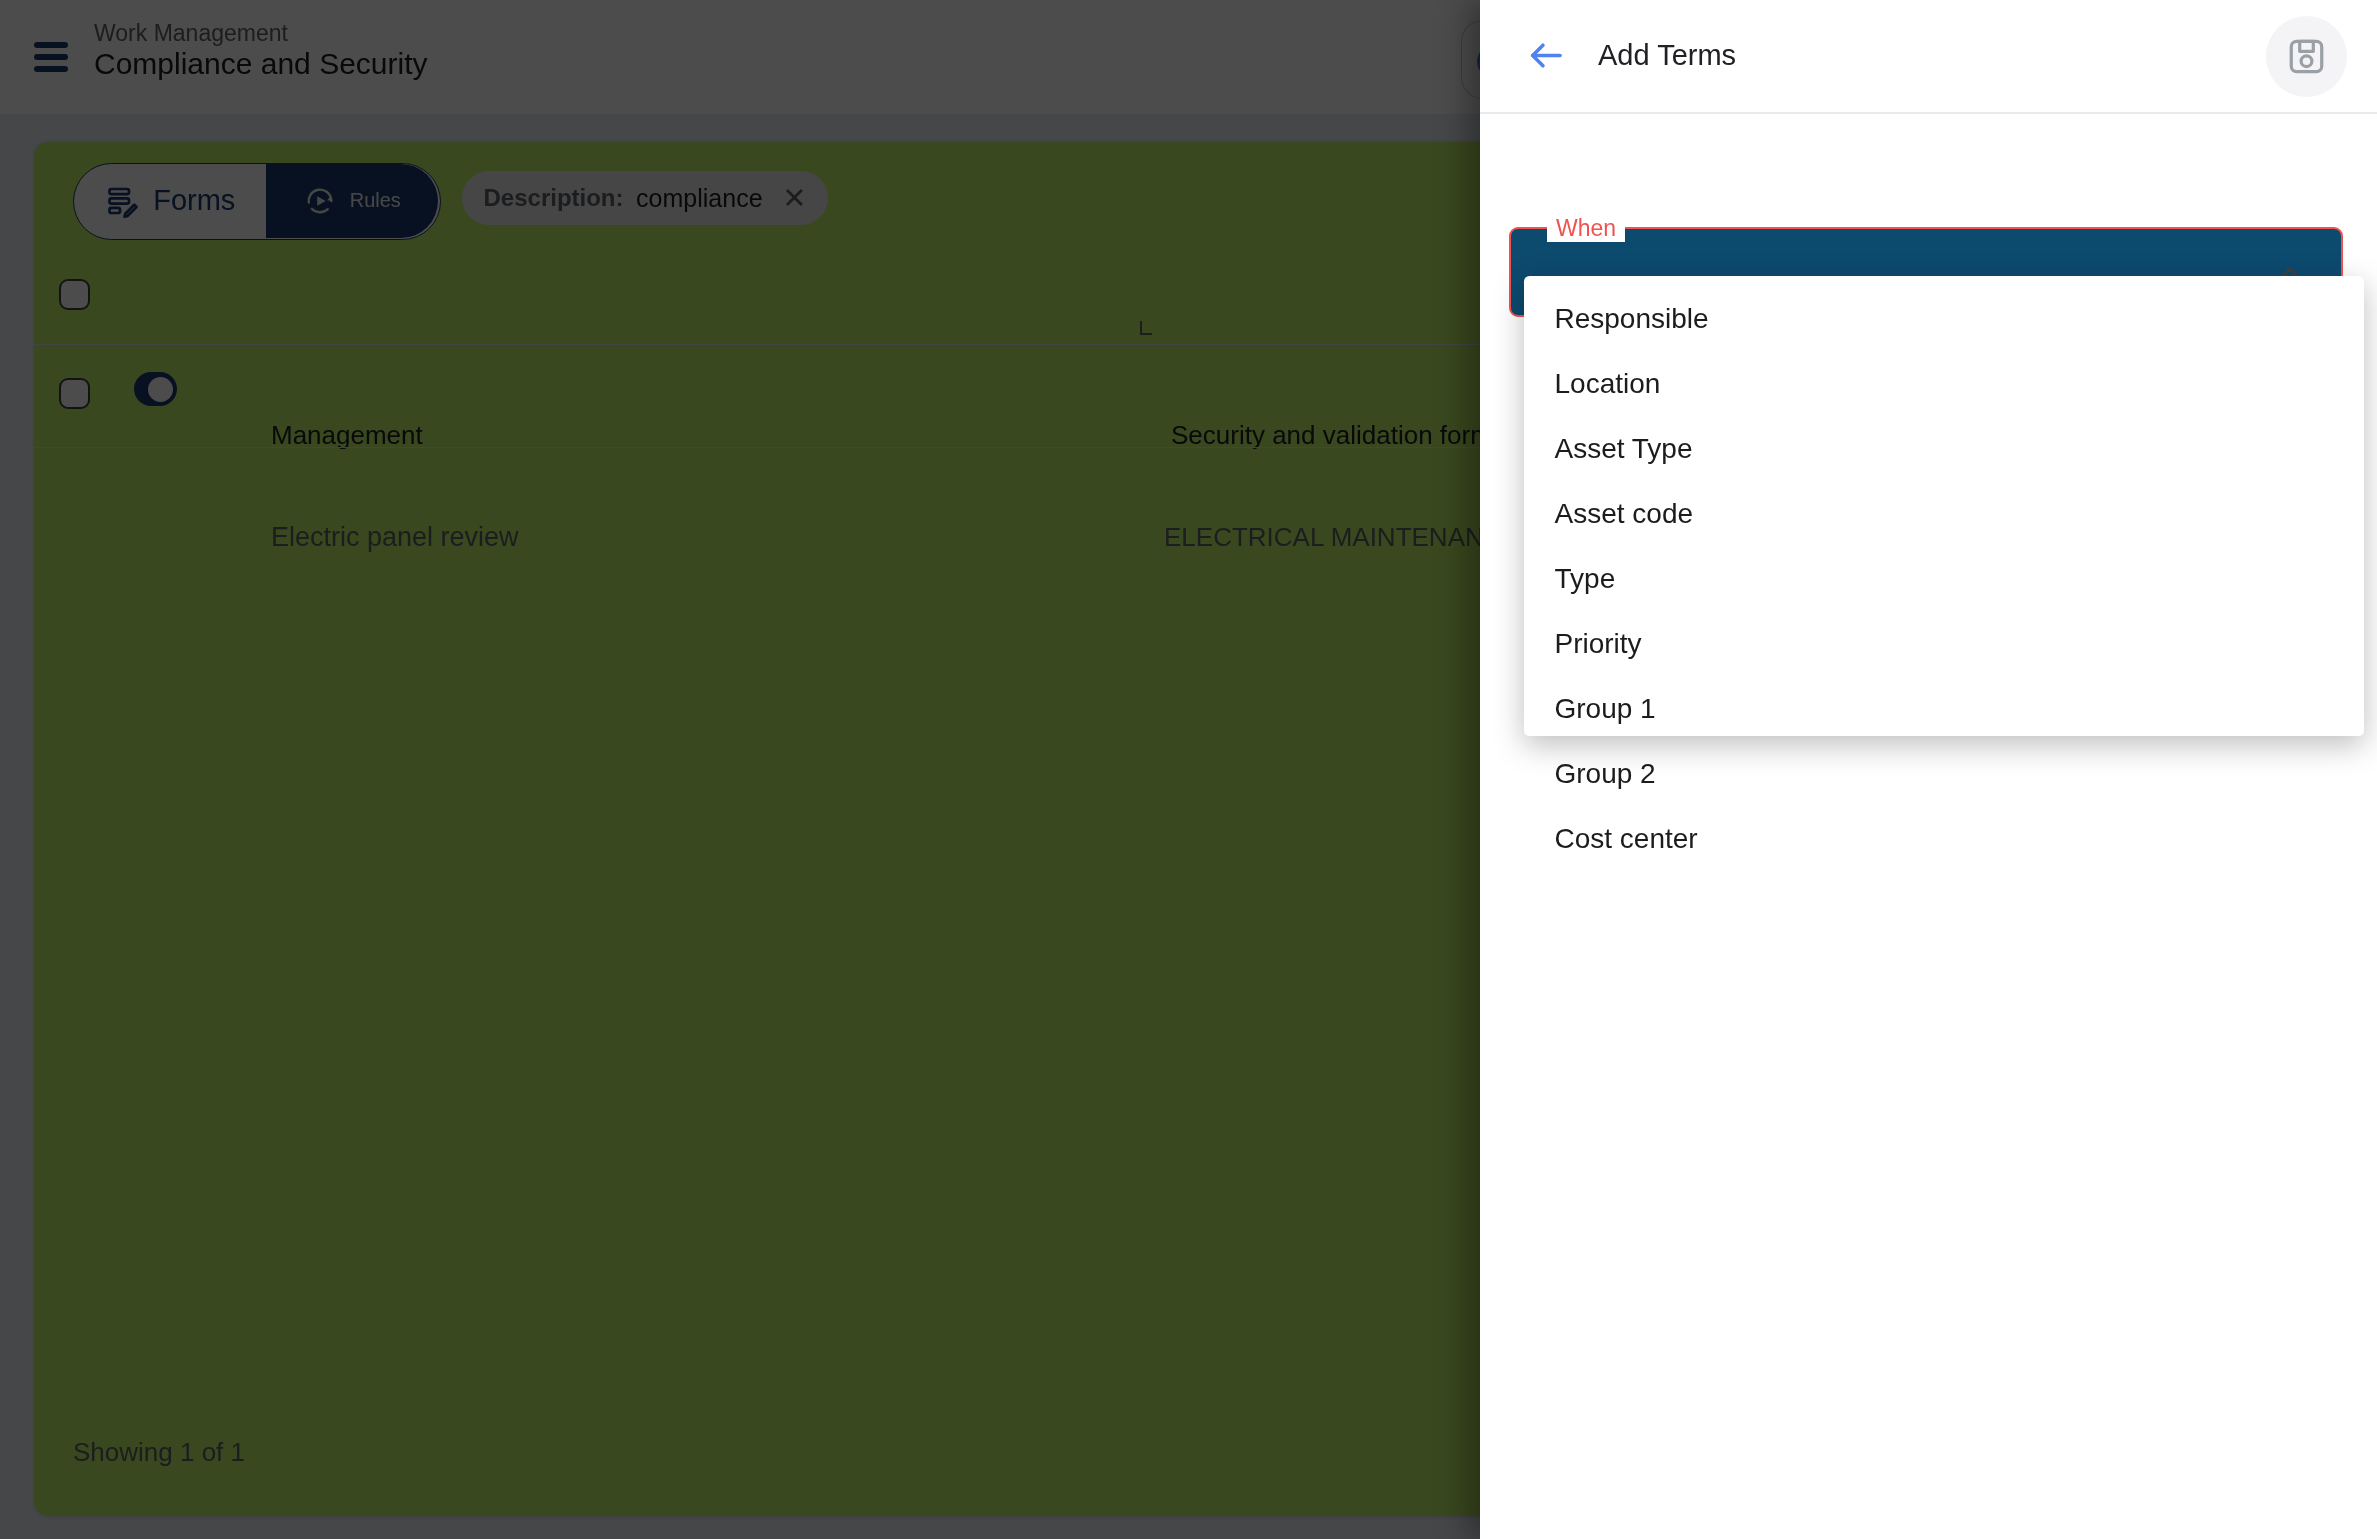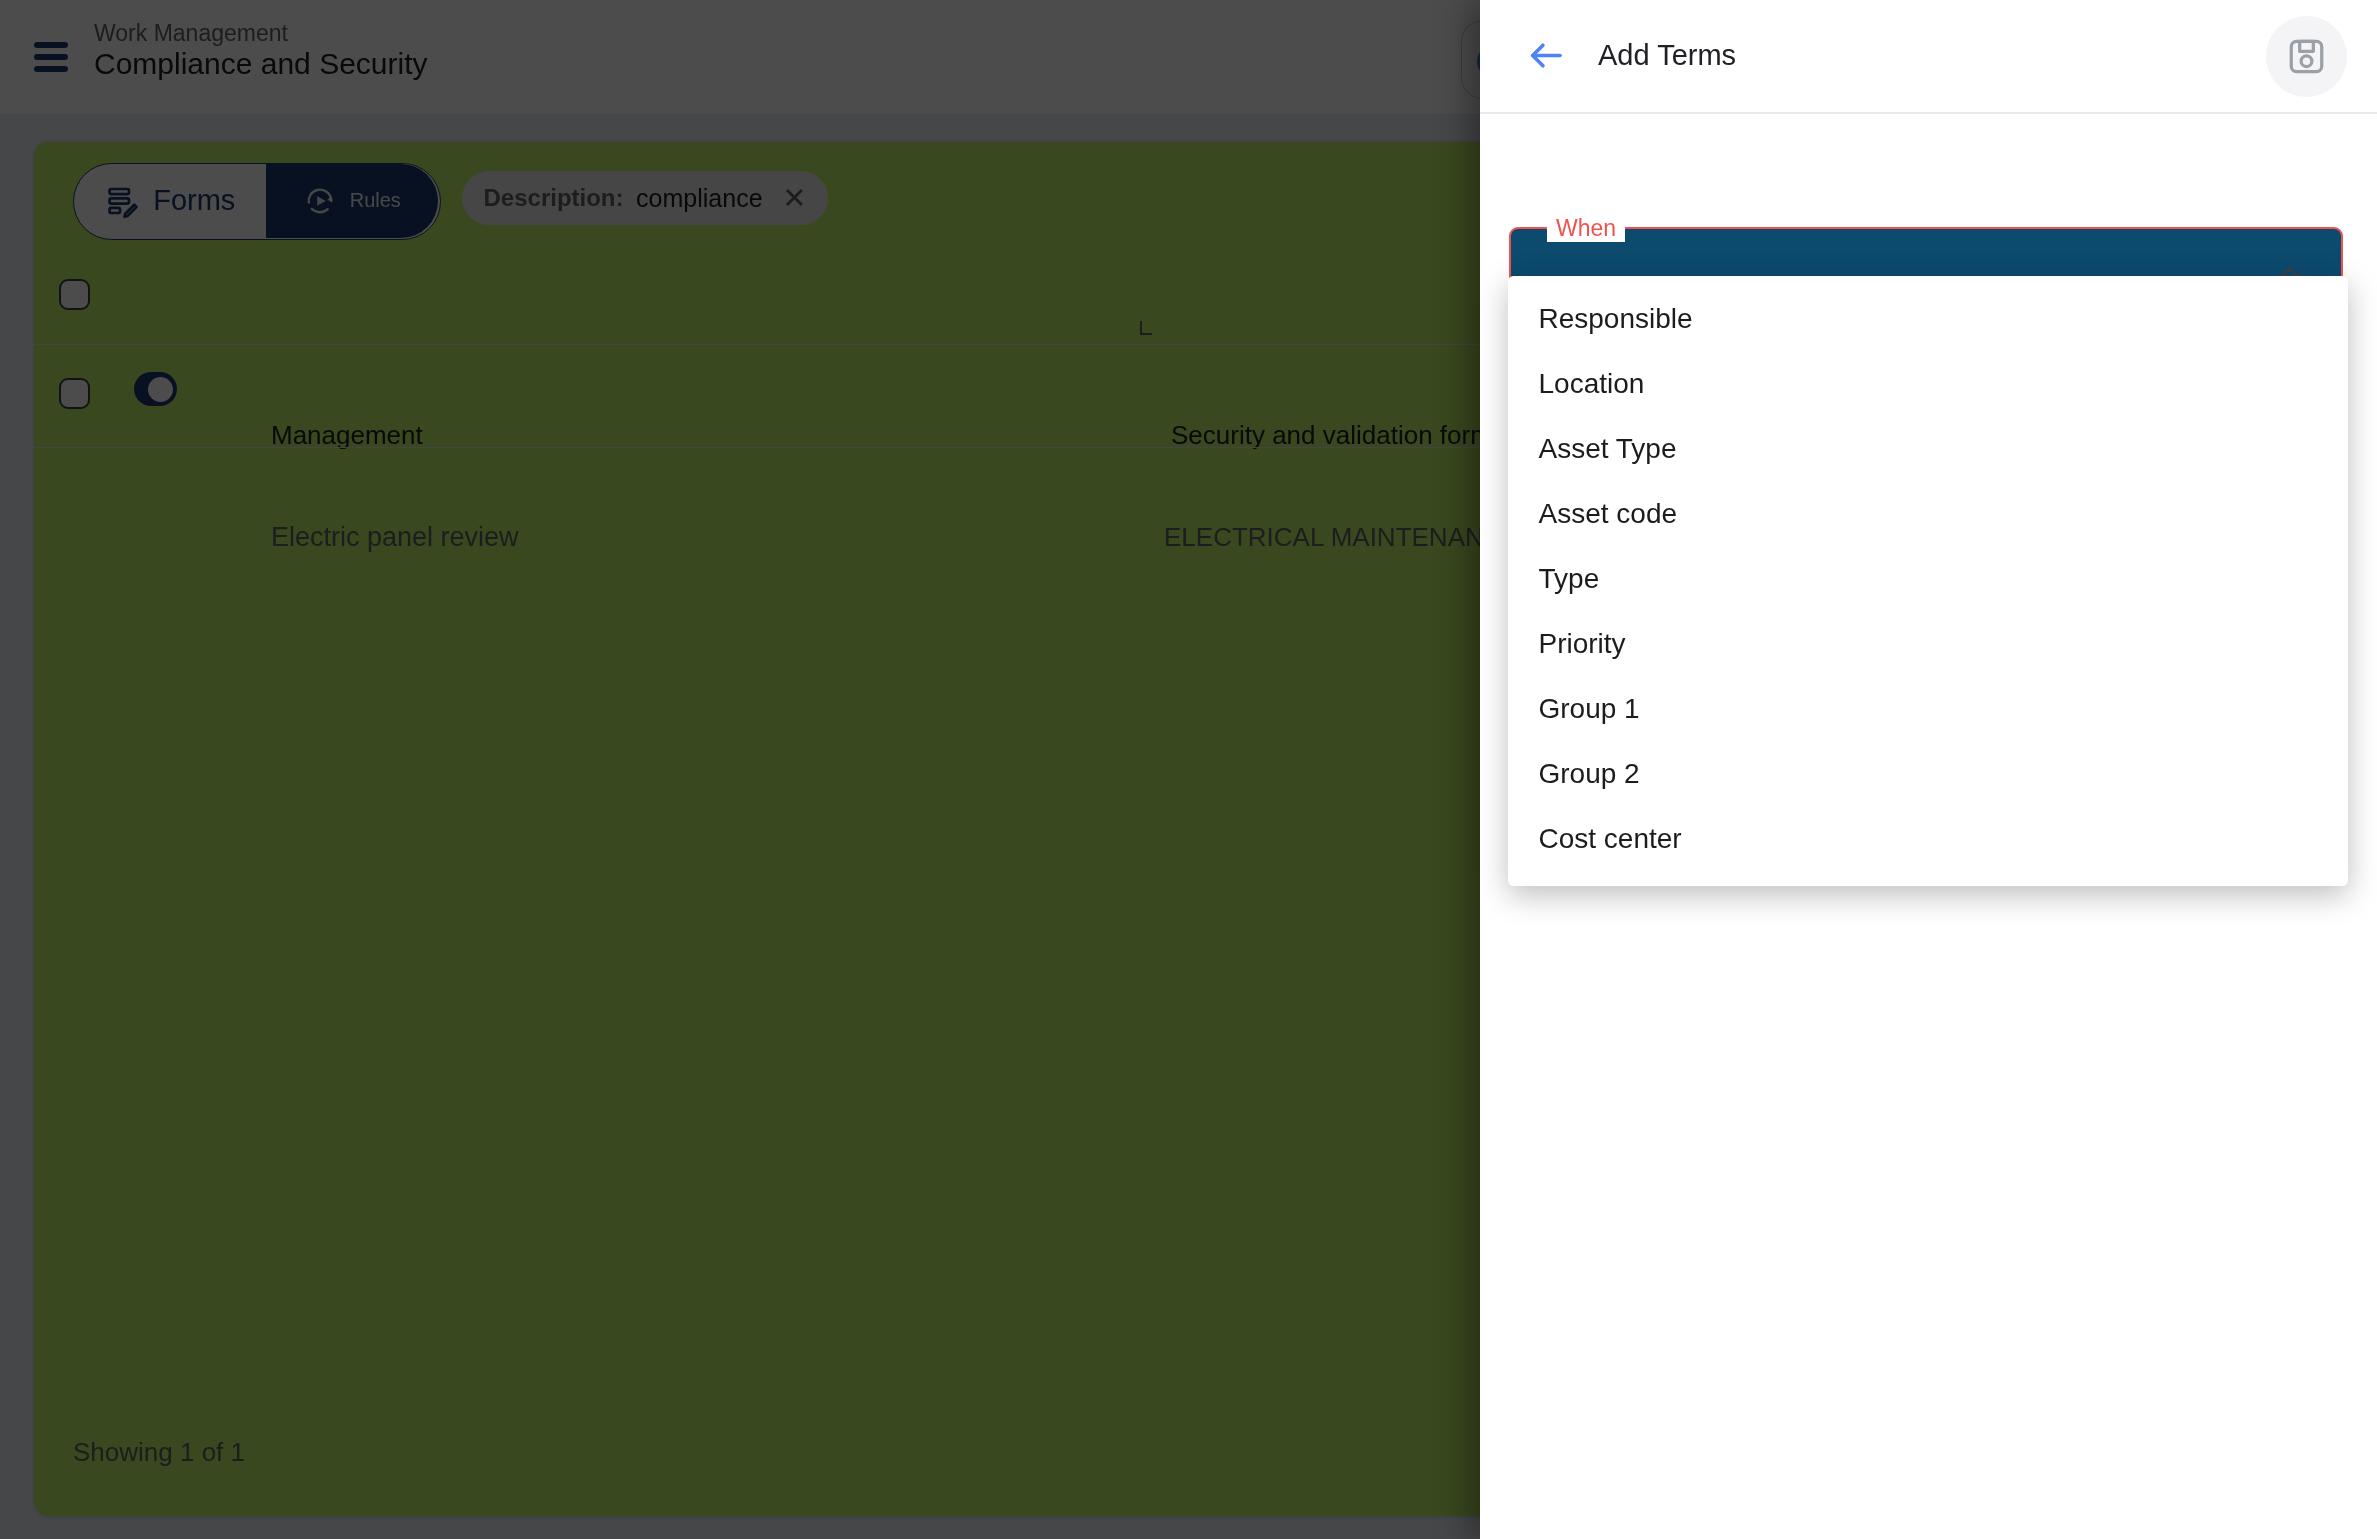--- a/index.html
+++ b/index.html
@@ -49,21 +49,21 @@
           box-shadow:-10.8px 0 30.5px rgba(0,0,0,.35);}
   .back-btn{position:absolute;left:43px;top:34px;width:45px;height:45px;background:none;border:none;padding:0;cursor:pointer;}
   .drawer-title{position:absolute;left:118px;top:39px;font-size:29px;font-weight:400;color:#202124;}
   .save-btn{position:absolute;left:786px;top:16px;width:81px;height:81px;border-radius:50%;background:#f4f4f6;
             border:none;display:flex;align-items:center;justify-content:center;cursor:pointer;}
   .drawer-divider{position:absolute;left:0;top:112px;width:897px;height:1.8px;background:#e9eaee;}
   .when-field{position:absolute;left:29px;top:179px;width:834px;height:90px;border:2.7px solid #ef5350;
               border-radius:9px;background:#0c4a6e;cursor:pointer;margin-top:48px;}
   .when-label{position:absolute;left:36px;top:-14.4px;background:#fff;padding:0 9px;font-size:23px;color:#ef5350;}
   .when-chevron{position:absolute;right:34px;top:27px;}
-  .menu{position:absolute;left:28px;top:276px;width:840px;height:610px;background:#fff;border-radius:5.4px;
+  .menu{position:absolute;left:44px;top:276px;width:840px;height:460px;background:#fff;border-radius:5.4px;
         box-shadow:0 9px 30.5px rgba(0,0,0,.26);padding-top:10.8px;z-index:12;}
   .menu-item{height:65px;display:flex;align-items:center;padding-left:30.5px;font-size:28px;color:#1c1c1e;cursor:pointer;}
 </style>
 </head>
 <body>
 
 <div class="stage">
 
   <div>
     <div class="appbar">

